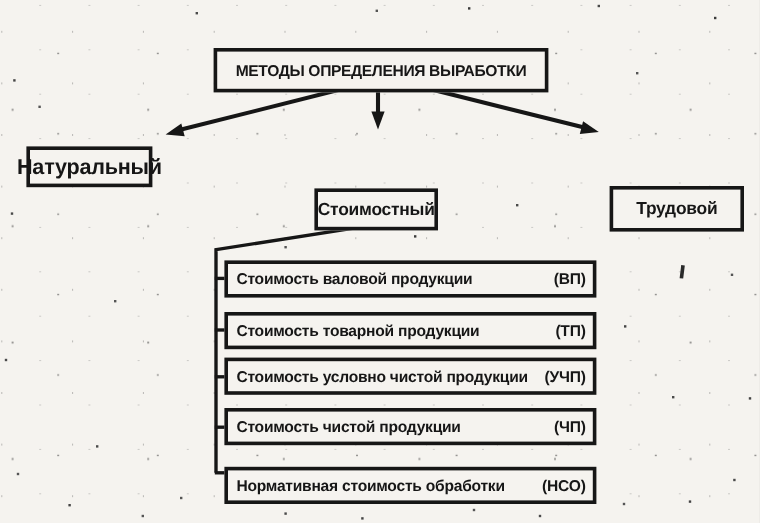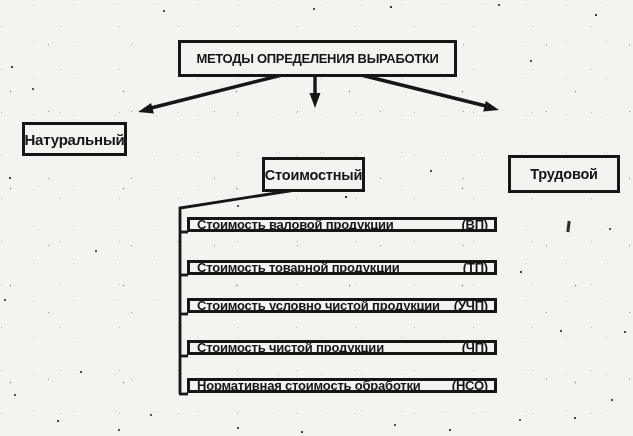--- a/index.html
+++ b/index.html
@@ -50,25 +50,25 @@
   .box {
     position: absolute; z-index: 2;
     box-sizing: border-box;
     border: 3px solid #161616;
     background: #f5f3ef;
     display: flex; align-items: center; justify-content: center;
     font-weight: 700;
     white-space: nowrap;
   }
   .root-box  { left: 178px; top: 28px;  width: 279px; height: 37px; font-size: 13px; letter-spacing: -0.3px; margin-top: 12px; }
-  .m-natural { left: 22px;  top: 122px; width: 105px; height: 34px; font-size: 15px; letter-spacing: -0.2px; justify-content: center; }
+  .m-natural { left: 22px;  top: 122px; width: 105px; height: 34px; font-size: 18px; letter-spacing: -0.2px; justify-content: center; }
   .m-cost    { left: 262px; top: 117px; width: 103px; height: 35px; font-size: 14.5px; letter-spacing: -0.2px; margin-top: 40px; }
   .m-labor   { left: 508px; top: 115px; width: 112px; height: 38px; font-size: 14.5px; letter-spacing: -0.2px; margin-top: 40px; }
   .item {
-    left: 187px; width: 310px; height: 15px;
+    left: 187px; width: 310px; height: 31px;
     justify-content: space-between;
     padding: 0 6px 0 7px;
     font-size: 13px; letter-spacing: -0.2px;
   }
   .item .abbr { margin-left: 8px; }
 </style>
 </head>
 <body>
 
 <div class="page">
@@ -124,18 +124,18 @@
   <div class="box item" style="top:298px">
     <span class="lbl">Стоимость условно чистой продукции</span>
     <span class="abbr">(УЧП)</span>
   </div>
 
   <div class="box item" style="top:340px">
     <span class="lbl">Стоимость чистой продукции</span>
     <span class="abbr">(ЧП)</span>
   </div>
 
-  <div class="box item" style="top:378px">
+  <div class="box item" style="top:389px">
     <span class="lbl">Нормативная стоимость обработки</span>
     <span class="abbr">(НСО)</span>
   </div>
 
 </div>
 
 </body></html>

